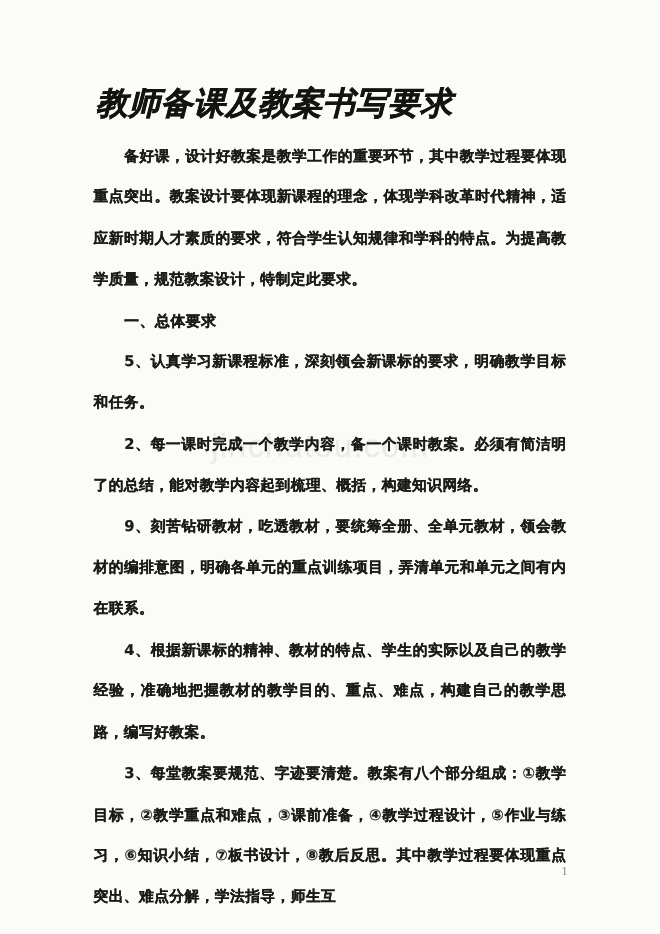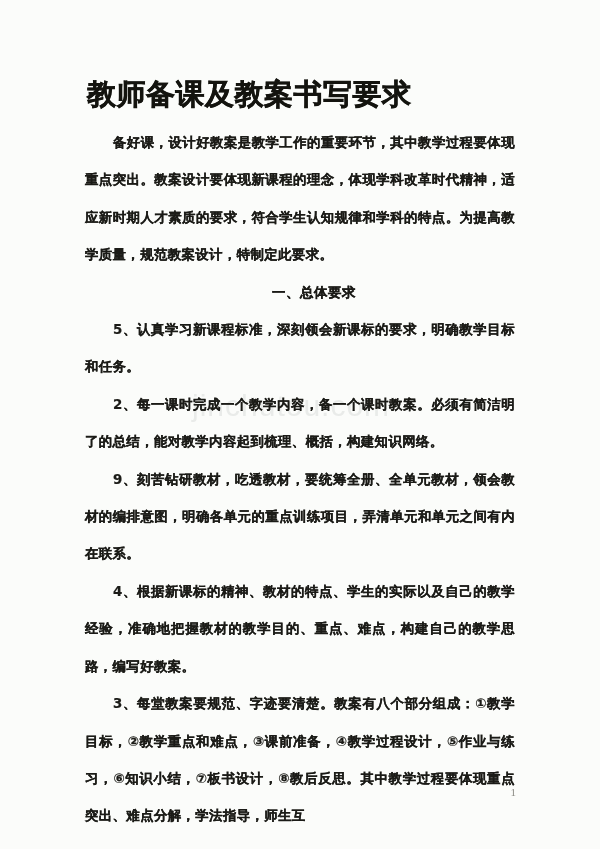--- a/index.html
+++ b/index.html
@@ -55,20 +55,21 @@
     padding: 0;
     font-family: "DejaVu Serif", "Liberation Serif", serif;
     font-size: 29px;
     font-weight: 700;
     line-height: 34px;
     color: #14140f;
     text-align: left;
     letter-spacing: 0.5px;
     padding-top: 77px;
     padding-left: 2px;
+    font-style: italic;
     -webkit-text-stroke: 0.45px #14140f;
   }
 
   .para {
     margin: 0;
     font-family: "DejaVu Sans", "Liberation Sans", sans-serif;
     font-size: 13.4px;
     line-height: 37.4px;
     color: #1b1b17;
     text-align: justify;
@@ -86,21 +87,20 @@
 
   .section-head {
     margin: 0;
     font-family: "DejaVu Sans", "Liberation Sans", sans-serif;
     font-size: 13.4px;
     line-height: 37.4px;
     font-weight: 700;
     color: #1b1b17;
     text-indent: 28px;
     letter-spacing: 0.6px;
-    text-align: center;
     -webkit-text-stroke: 0.3px #1b1b17;
   }
 
   .page-number {
     position: absolute;
     right: 84px;
     top: 786px;
     font-family: "Liberation Serif", serif;
     font-size: 11px;
     color: #8d8d86;

